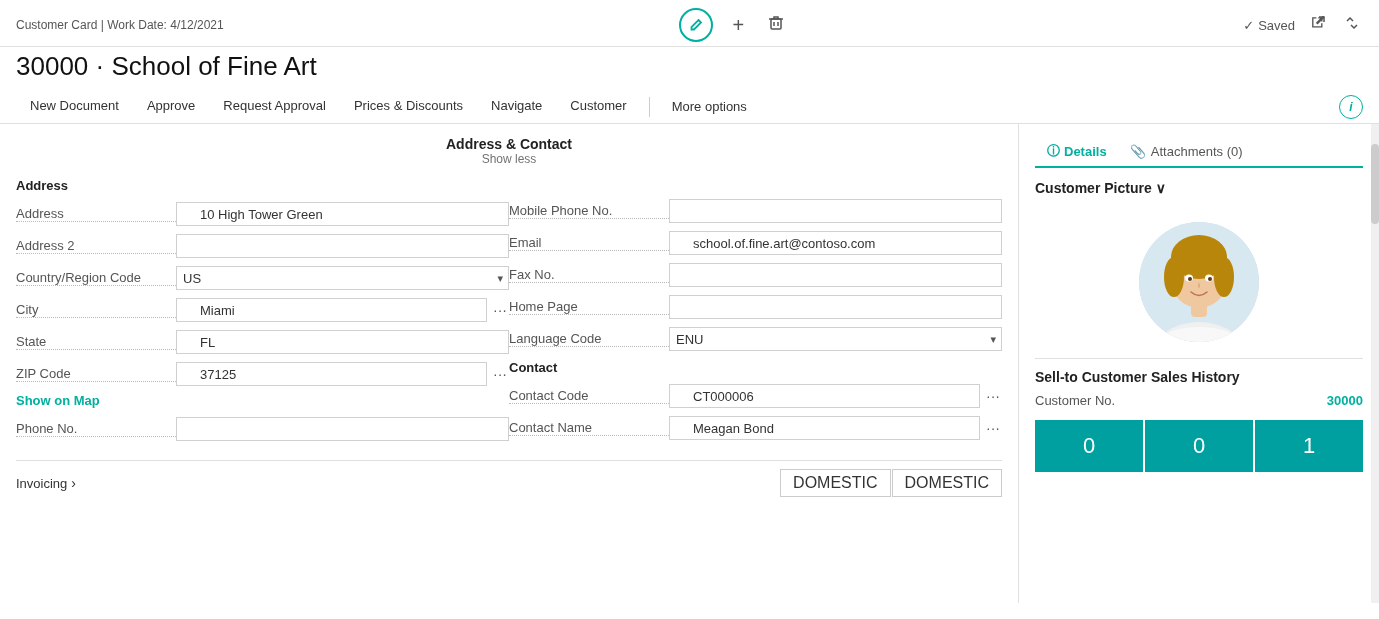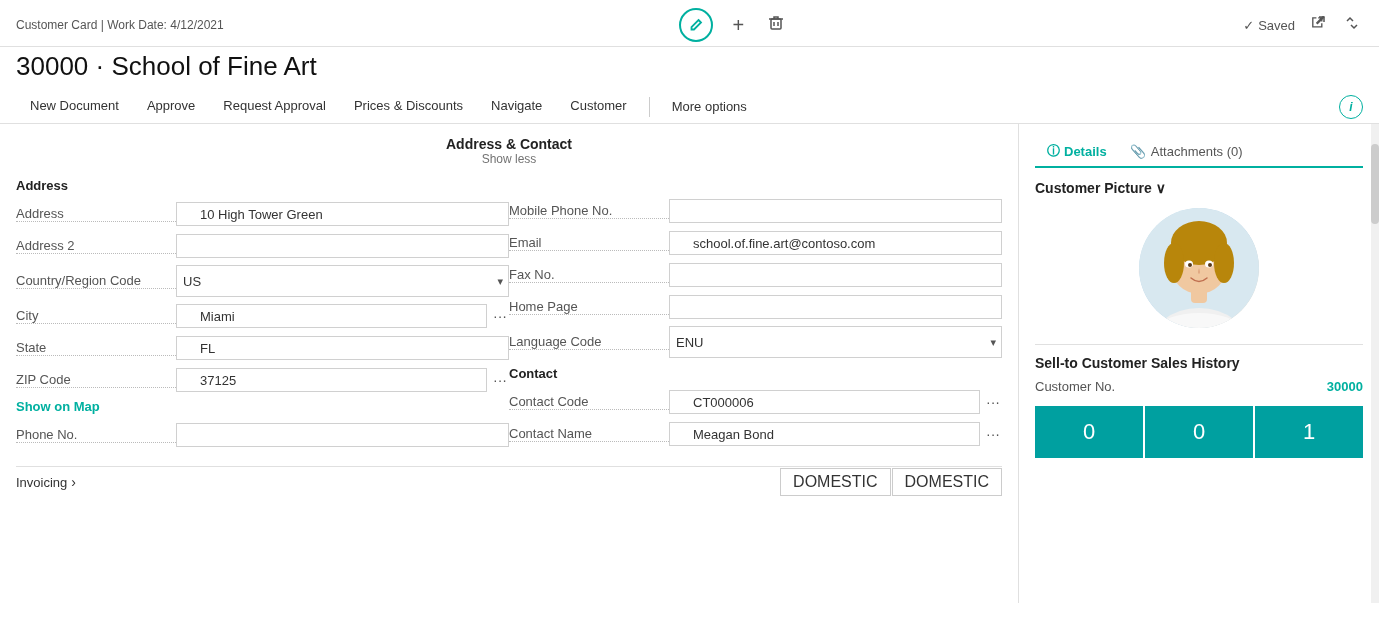--- a/index.html
+++ b/index.html
@@ -87,21 +87,21 @@
     .field-value {
       flex: 1; display: flex; align-items: center; gap: 4px;
     }
     .field-input {
       flex: 1; border: 1px solid #d0d0d0; padding: 2px 23px; font-size: 13px;
       height: 24px; outline: none; color: #333;
     }
 
     .field-select {
       flex: 1; border: 1px solid #d0d0d0; padding: 2px 6px; font-size: 13px;
-      height: 32px; outline: none; color: #333; appearance: none;
+      height: 24px; outline: none; color: #333; appearance: none;
       background: #fff;
     }
     .select-wrapper {
       flex: 1; position: relative; display: flex; align-items: center;
     }
     .select-wrapper select { width: 100%; }
     .select-arrow {
       position: absolute; right: 6px; pointer-events: none; color: #555; font-size: 11px;
     }
 
@@ -139,21 +139,21 @@
     }
     .detail-tab {
       padding: 6px 12px; font-size: 13px; cursor: pointer; color: #555;
       display: flex; align-items: center; gap: 4px;
     }
     .detail-tab.active { color: #00b0a0; border-bottom: 2px solid #00b0a0; margin-bottom: -2px; font-weight: 600; }
 
     
     .customer-picture-header {
       display: flex; align-items: center; gap: 4px; font-size: 14px; font-weight: 600;
-      color: #222; margin-bottom: 12px; cursor: pointer;
+      color: #222; margin-bottom: 26px; cursor: pointer;
     }
 
     .avatar-container {
       display: flex; justify-content: center; margin-bottom: 16px;
     }
     .avatar-circle {
       width: 120px; height: 120px; border-radius: 50%; overflow: hidden;
       background: linear-gradient(135deg, #d4e8f0 0%, #b8d4e8 50%, #e8e0d0 100%);
       display: flex; align-items: center; justify-content: center;
       position: relative;
@@ -367,21 +367,21 @@
         <div class="field-row">
           <div class="field-label">Contact Name</div>
           <div class="field-value">
             <input class="field-input" type="text" value="Meagan Bond" style="">
             <button class="ellipsis-btn">···</button>
           </div>
         </div>
       </div>
     </div>
 
-    <div style="margin-top:12px; border-top:1px solid #e0e0e0; display:flex; justify-content:space-between; align-items:center; padding-top:1px;">
+    <div style="margin-top:12px; border-top:1px solid #e0e0e0; display:flex; justify-content:space-between; align-items:center; padding-top:8px;">
       <span class="invoicing-label">
         <span>Invoicing</span>
         <span style="font-size:14px;">›</span>
       </span>
       <div class="tag-buttons">
         <button class="tag-btn">DOMESTIC</button>
         <button class="tag-btn">DOMESTIC</button>
       </div>
     </div>
   </div>

